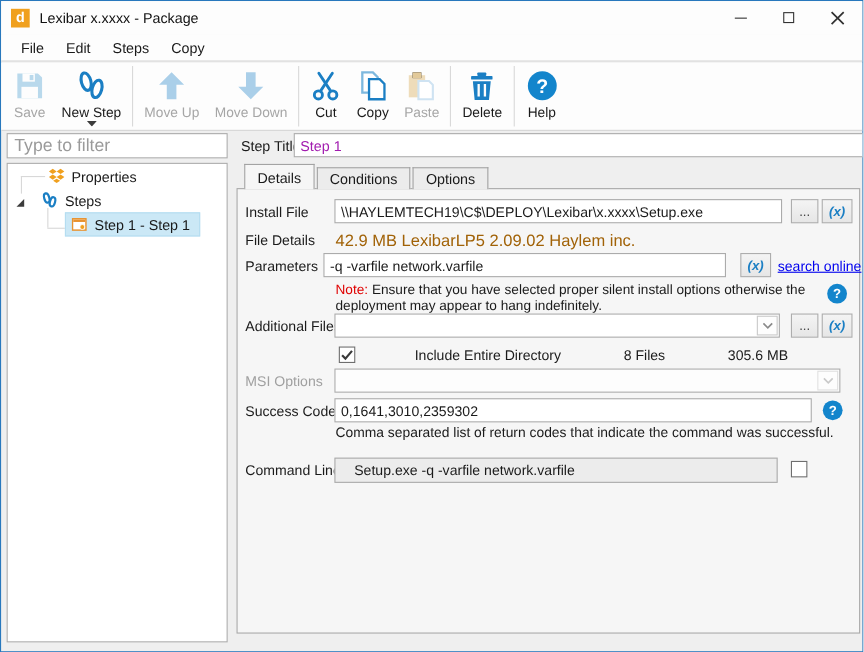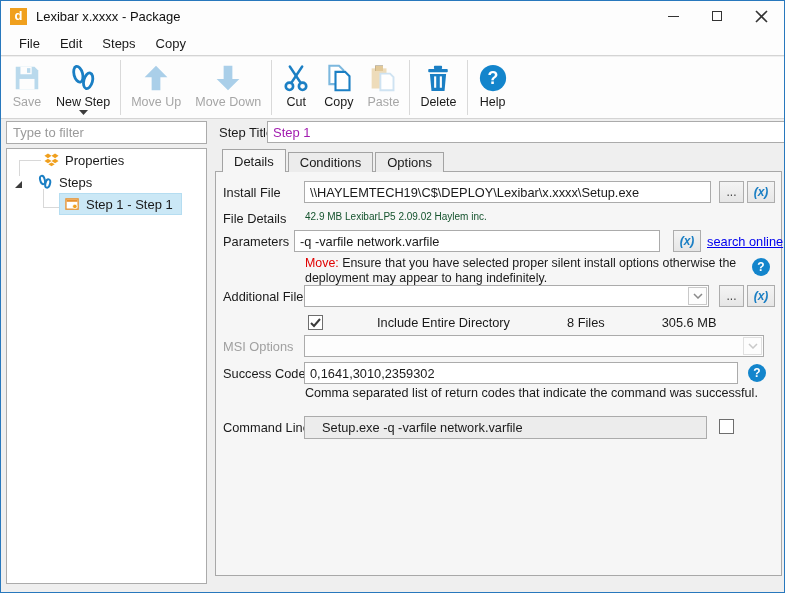--- a/index.html
+++ b/index.html
@@ -22,40 +22,40 @@
   
   .toolbar { position:absolute; left:0; top:56px; width:100%; height:62px; background:#fdfdfd; border-bottom:1px solid #d4d4d4; display:flex; align-items:stretch; padding-left:4px; }
   .tb-btn { display:flex; flex-direction:column; align-items:center; justify-content:flex-start; padding:5px 7px 2px 7px; min-width:42px; }
   .tb-btn .ticon { height:32px; display:flex; align-items:center; justify-content:center; }
   .tb-btn .tlabel { font-size:12.5px; color:#1a1a1a; margin-top:1px; white-space:nowrap; }
   .tb-btn.disabled .tlabel { color:#a6a6a6; }
   .tb-sep { width:1px; background:#d9d9d9; margin:3px 3px; }
   .drop-caret { margin-top:1px; }
 
   
-  .filter-input { position:absolute; left:5px; top:120px; width:201px; height:23px; border:1px solid #ababab; font-size:13px; padding:0 6px; color:#1a1a1a; background:#fff; font-family:inherit; }
+  .filter-input { position:absolute; left:5px; top:120px; width:201px; height:23px; border:1px solid #ababab; font-size:16px; padding:0 6px; color:#1a1a1a; background:#fff; font-family:inherit; }
   .filter-input::placeholder { color:#9a9a9a; }
   .tree { position:absolute; left:5px; top:147px; width:201px; height:436px; background:#fff; border:1px solid #ababab; }
   .tree-row { position:absolute; height:22px; display:flex; align-items:center; font-size:13px; color:#1a1a1a; white-space:nowrap; }
   .tree-icon { display:inline-flex; width:16px; height:16px; margin-right:6px; align-items:center; justify-content:center; }
   .tree-sel { display:inline-flex; align-items:center; background:#cbe8f6; border:1px solid #b5ddf1; padding:2px 8px 2px 4px; }
   .conn { position:absolute; border-color:#d8d8d8; }
 
   
   .step-title-label { position:absolute; left:218px; top:124px; font-size:13px; color:#1a1a1a; }
   .step-title-input { position:absolute; left:266px; top:120px; width:608px; height:22px; border:1px solid #ababab; font-size:13px; padding:8px 5px; color:#a21caf; background:#fff; font-family:inherit; }
 
   .tabs { position:absolute; left:221px; top:148px; height:23px; display:flex; align-items:flex-end; z-index:3; }
   .tab { height:20px; line-height:19px; padding:0 11px; font-size:13px; color:#1a1a1a; background:#ececec; border:1px solid #a3a3a3; border-bottom:none; margin-right:2px; }
   .tab.active { height:23px; line-height:23px; background:#f6f6f6; }
 
   .panel { position:absolute; left:214px; top:170px; width:567px; height:405px; background:#f6f6f6; border:1px solid #a8a8a8; }
   .flabel { position:absolute; left:7px; font-size:12.8px; color:#1a1a1a; white-space:nowrap; }
   .flabel.disabled { color:#a0a0a0; }
-  .fvalue { position:absolute; font-size:10px; color:#14532d; white-space:nowrap;text-align:center; }
+  .fvalue { position:absolute; font-size:15px; color:#a16207; white-space:nowrap;text-align:center; }
   .txt { position:absolute; height:22px; border:1px solid #ababab; background:#fff; font-size:12.8px; padding:0 5px; color:#1a1a1a; font-family:inherit; }
   .txt.readonly { background:#ececec;padding-left:17px; }
   .btn-sm { position:absolute; height:22px; border:1px solid #adadad; background:linear-gradient(#f4f4f4,#e6e6e6); font-size:12px; color:#444; display:flex; align-items:center; justify-content:center; }
   .btn-var { color:#1b7fc4; font-style:italic; font-weight:bold; font-size:12px; }
   .combo { position:absolute; height:22px; border:1px solid #ababab; background:#fff; }
   .combo .arrow-box { position:absolute; right:1px; top:1px; bottom:1px; width:19px; background:#fdfdfd; border:1px solid #c9c9c9; display:flex; align-items:center; justify-content:center; }
   .combo.disabled { background:#fdfdfd; }
   .combo.disabled .arrow-box { border-color:#e0e0e0; }
   .help-circle { position:absolute; width:18px; height:18px; border-radius:50%; background:#1385cc; color:#fff; font-size:12px; font-weight:bold; text-align:center; line-height:18px; }
   .link { position:absolute; font-size:12.8px; color:#0000ee; text-decoration:underline; white-space:nowrap; }
@@ -284,21 +284,21 @@
 
     <div class="flabel" style="top:39px;">File Details</div>
     <div class="fvalue" style="left:89px; top:39px;">42.9 MB LexibarLP5 2.09.02 Haylem inc.</div>
 
     <div class="flabel" style="top:62px;">Parameters</div>
     <input class="txt" style="left: 78px; top: 58px; width: 366px;" type="text" value="-q -varfile network.varfile">
     <div class="btn-sm btn-var" style="left:457px; top:58px; width:28px;">(x)</div>
     <a class="link" style="left:491px; top:62px;" href="#">search online</a>
 
     <div class="note" style="left:89px; top:84px; width:445px;">
-      <span class="red">Move:</span>
+      <span class="red">Note:</span>
       <span>Ensure that you have selected proper silent install options otherwise the deployment may appear to hang indefinitely.</span>
     </div>
     <div class="help-circle" style="left:536px; top:86px;">?</div>
 
     <div class="flabel" style="top:117px;">Additional Files</div>
     <div class="combo" style="left:88px; top:113px; width:405px;">
       <span style="font-size:12.8px; line-height:20px; padding-left:5px;"></span>
       <span class="arrow-box">
         <svg width="10" height="6">
             <path d="M1 1 L5 5 L9 1" stroke="#8a8a8a" fill="none" stroke-width="1.5"></path>

